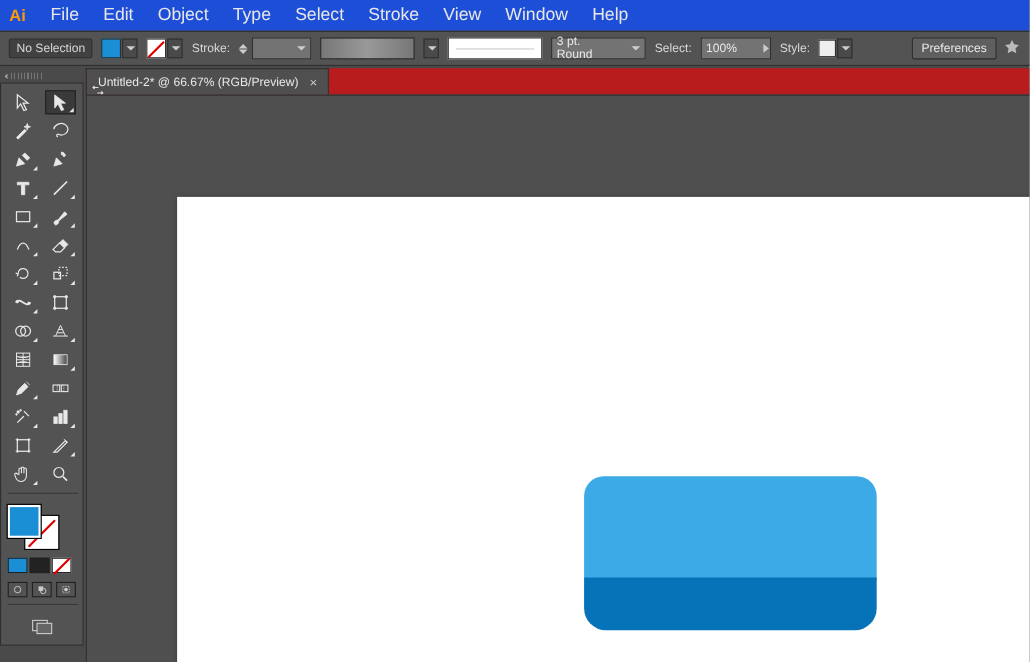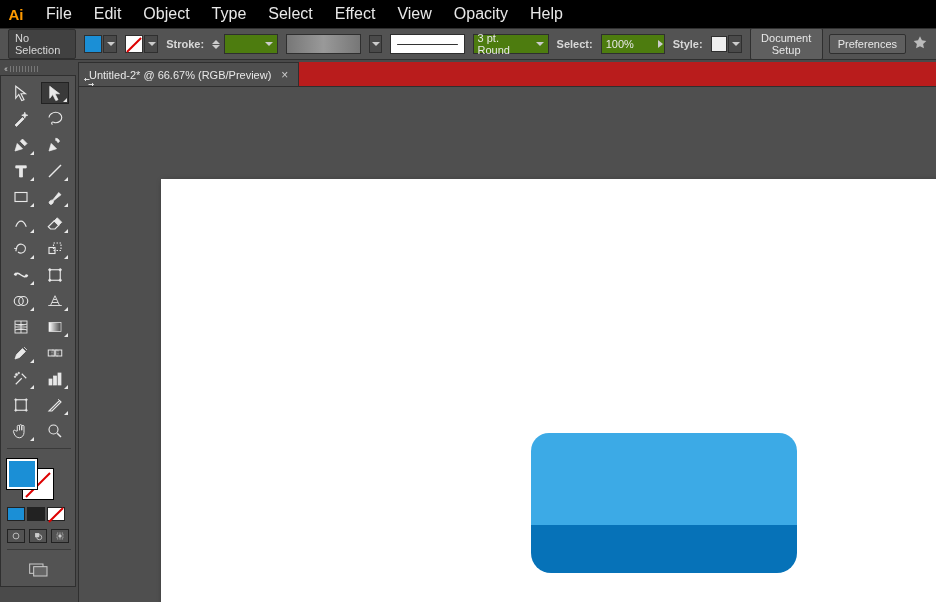--- a/index.html
+++ b/index.html
@@ -1,44 +1,44 @@
 <!DOCTYPE html>
 <html><head>
 <meta charset="utf-8">
 <style>
   * { box-sizing: border-box; margin:0; padding:0; font-family: "Segoe UI", Tahoma, sans-serif; }
   body { width:936px; height:602px; background:#4a4a4a; color:#e8e8e8; font-size:11px; overflow:hidden; position:relative;}
   
-  .menubar { height:28px; background:#000000; display:flex; align-items:center; padding:0 6px; gap:2px;}
+  .menubar { height:28px; background:#1d4ed8; display:flex; align-items:center; padding:0 6px; gap:2px;}
   .app-logo { width:20px; height:20px; display:flex; align-items:center; justify-content:center; font-weight:bold; color:#ff9a00; font-size:15px; margin-right:8px;}
   .menu-item { padding:4px 10px; cursor:pointer; font-size:16px;}
   .menubar-right { margin-left:auto; display:flex; align-items:center; gap:8px;}
   .badge { width:22px; height:18px; background:#8b8b8b; color:#333; display:flex; align-items:center; justify-content:center; font-size:10px; font-weight:bold; border-radius:2px;}
   .workspace-switcher { width:30px; height:16px; display:flex; gap:2px; align-items:center;}
   .workspace-switcher div { background:#e8e8e8; }
   .ws-a { width:6px; height:12px;}
   .ws-b { width:4px; height:12px;}
   .dropdown-caret { width:0; height:0; border-left:4px solid transparent; border-right:4px solid transparent; border-top:4px solid #ccc; display:inline-block; margin-left:2px;}
   .sync-icon svg { width:18px; height:18px; fill:#aaa;}
   
   .controlbar { height:32px; background:#535353; border-top:1px solid #2f2f2f; border-bottom:1px solid #2f2f2f; display:flex; align-items:center; padding:0 8px; gap:8px; font-size:11px;}
   .ctl-chip { background:#414141; border:1px solid #2f2f2f; padding:2px 6px; border-radius:2px; color:#d8d8d8;}
   .swatch-group { display:flex; align-items:center; gap:1px;}
   .swatch { width:18px; height:18px; border:1px solid #2f2f2f;}
   .swatch.fill { background:#1b8fd6;}
   .swatch.stroke { background:#fff; position:relative;}
   .swatch.stroke::after { content:""; position:absolute; left:-2px; right:-2px; top:50%; border-top:2px solid #d00; transform:rotate(-45deg);}
   .mini-btn { width:14px; height:18px; background:#4a4a4a; border:1px solid #2f2f2f; display:flex; align-items:center; justify-content:center;}
-  .label { color:#d8d8d8;font-weight:bold;}
+  .label { color:#d8d8d8;}
   .stroke-input { display:flex; align-items:center; gap:4px;}
   .spinner { display:flex; flex-direction:column; gap:1px;}
   .spinner div { width:0;height:0;border-left:4px solid transparent;border-right:4px solid transparent;}
   .spinner .up{border-bottom:4px solid #ccc;}
   .spinner .dn{border-top:4px solid #ccc;}
-  .field { height:20px; background:#4d7c0f; border:1px solid #2f2f2f; display:flex; align-items:center; padding:0 4px; gap:20px;}
+  .field { height:20px; background:#737373; border:1px solid #2f2f2f; display:flex; align-items:center; padding:0 4px; gap:20px;}
   .field.w50{width:54px;} .field.w80{width:86px;} .field.w60{width:64px;}
   .variable-width { width:86px; height:20px; background:linear-gradient(to right, #777 0%, #999 50%, #777 100%); border:1px solid #2f2f2f;}
   .brush-preview { width:86px; height:20px; background:#fff; border:1px solid #2f2f2f; position:relative;}
   .brush-preview::after{content:""; position:absolute; left:6px; right:6px; top:50%; border-top:1px solid #333; border-radius:1px;}
   .btn { background:#5f5f5f; border:1px solid #2f2f2f; color:#e8e8e8; padding:3px 8px; border-radius:2px; cursor:pointer; font-size:11px;}
   .opacity-arrow { width:0;height:0;border-top:4px solid transparent;border-bottom:4px solid transparent;border-left:5px solid #ccc; margin-left:4px;}
   .style-swatch { width:16px; height:16px; background:#eee; border:1px solid #2f2f2f;}
   .star-icon svg{width:16px;height:16px;fill:#bbb;}
   
   .collapse-strip { position:absolute; top:63px; left:0; width:78px; height:12px; background:#4a4a4a; display:flex; align-items:center; justify-content:flex-start; padding-left:4px; gap:4px;}
@@ -83,23 +83,23 @@
 </head>
 <body>
 
 <div class="menubar">
   <div class="app-logo">Ai</div>
   <div class="menu-item">File</div>
   <div class="menu-item">Edit</div>
   <div class="menu-item">Object</div>
   <div class="menu-item">Type</div>
   <div class="menu-item">Select</div>
-  <div class="menu-item">Effect</div>
+  <div class="menu-item">Stroke</div>
   <div class="menu-item">View</div>
-  <div class="menu-item">Opacity</div>
+  <div class="menu-item">Window</div>
   <div class="menu-item">Help</div>
 </div>
 
 <div class="controlbar">
   <div class="ctl-chip">No Selection</div>
 
   <div class="swatch-group">
     <div class="swatch fill"></div>
     <div class="mini-btn">
         <span class="dropdown-caret"></span>
@@ -142,21 +142,20 @@
 
   <span class="label">Style:</span>
   <div class="swatch-group">
     <div class="style-swatch"></div>
     <div class="mini-btn">
         <span class="dropdown-caret"></span>
       </div>
   </div>
 
   <div style="margin-left:auto; display:flex; gap:6px; align-items:center;">
-    <button class="btn">Document Setup</button>
     <button class="btn">Preferences</button>
     <div class="star-icon">
       <svg viewBox="0 0 24 24">
           <path d="M12 2l2.9 6 6.6.9-4.8 4.6 1.2 6.5L12 17l-5.9 3 1.2-6.5L2.5 8.9 9.1 8z"></path>
         </svg>
     </div>
   </div>
 </div>
 
 <div class="collapse-strip">

